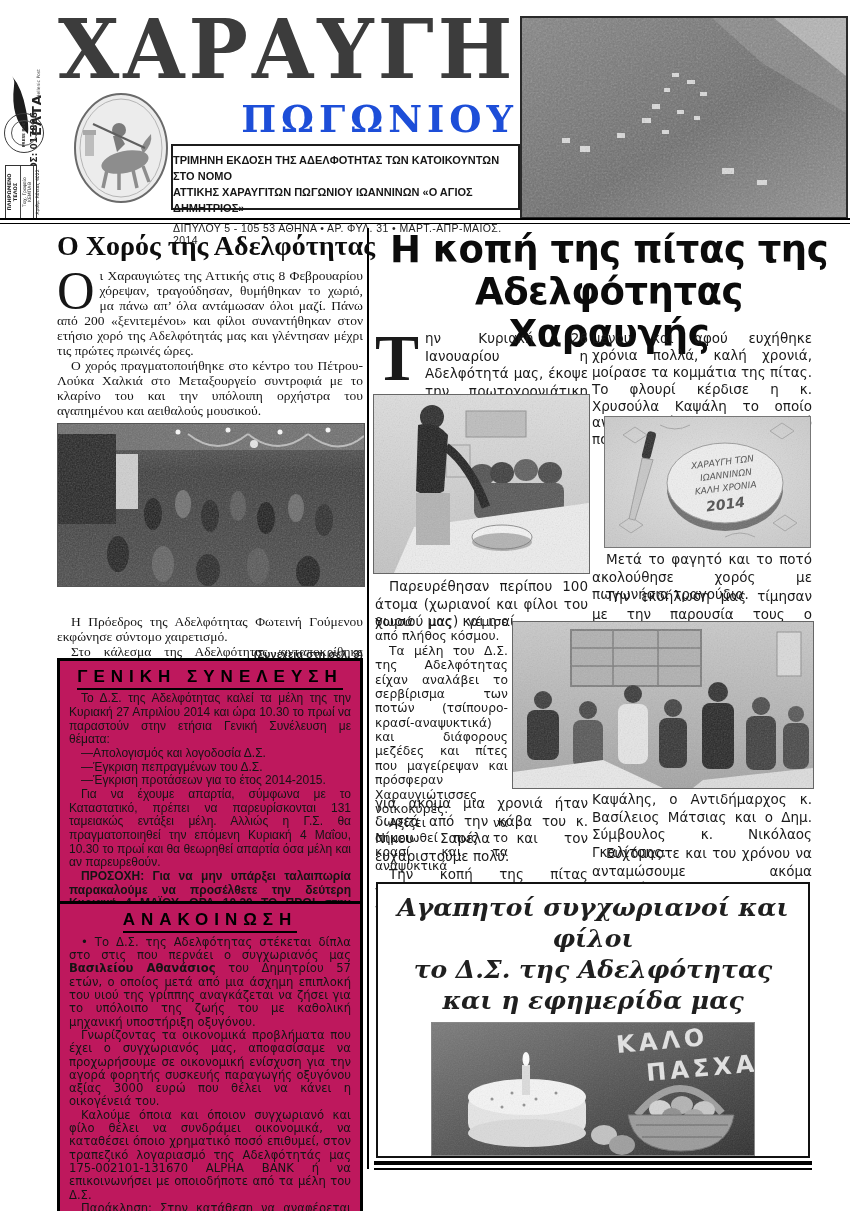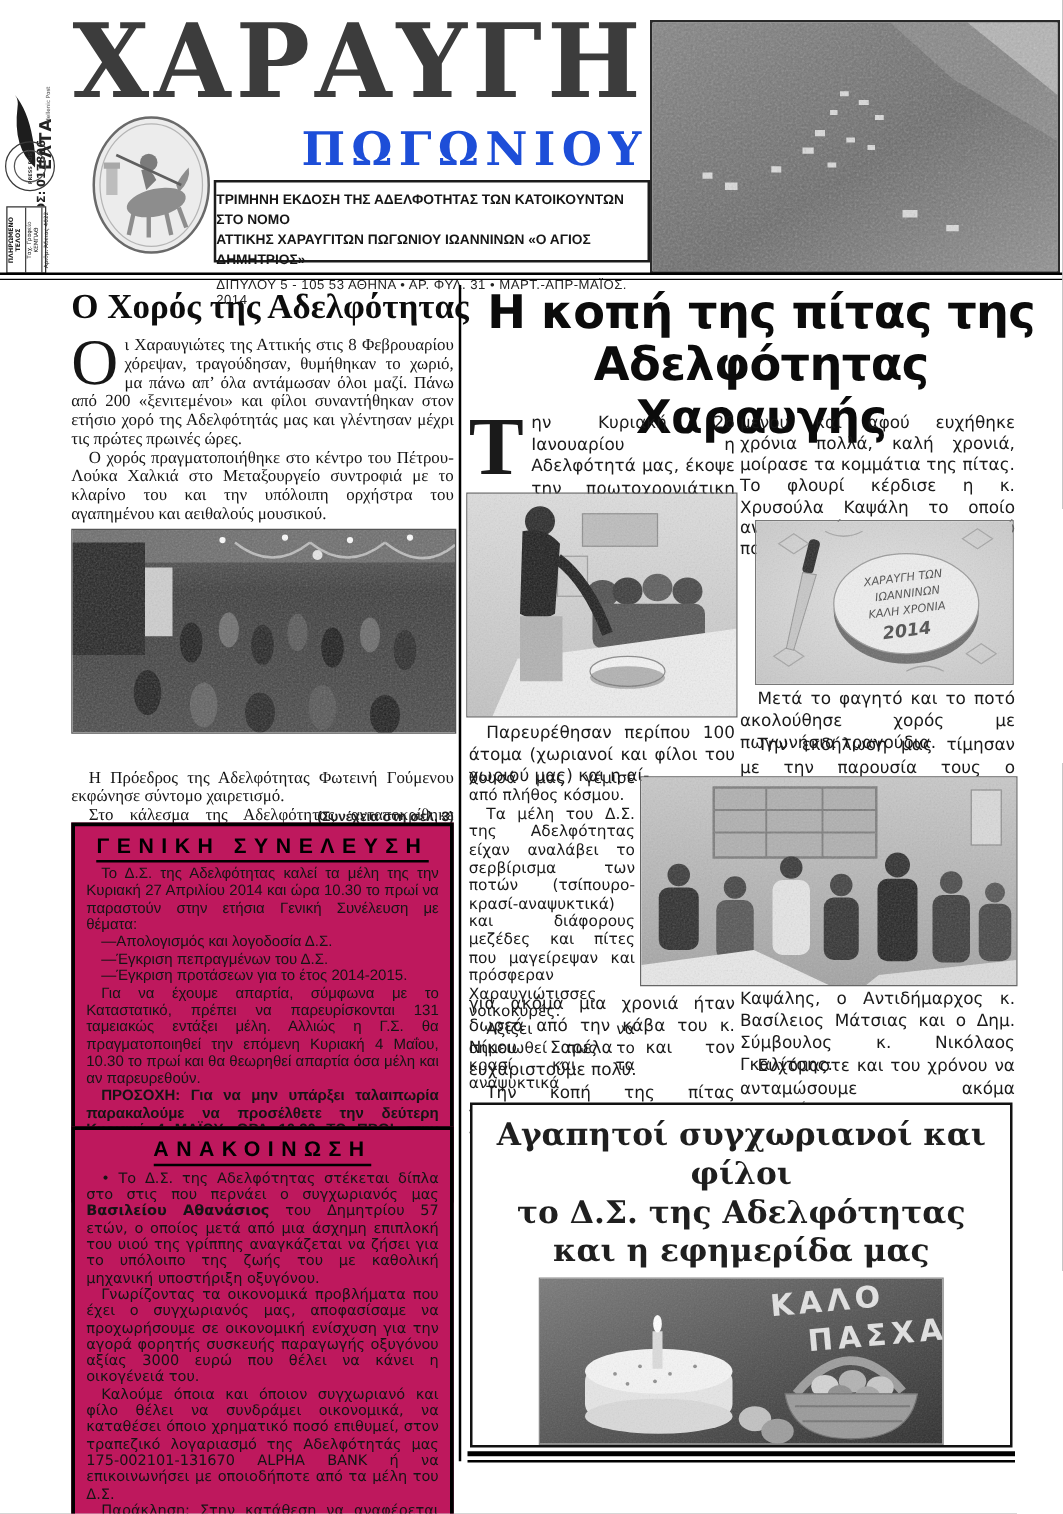--- a/index.html
+++ b/index.html
@@ -78,21 +78,21 @@
   .cakephoto{left:604px;top:416px;width:205px;height:130px;border:1px solid #777;}
   .rc2p2{left:592px;top:551px;width:220px;}
   .rc2p3{left:592px;top:588px;width:220px;}
   .gatherphoto{left:512px;top:621px;width:300px;height:166px;border:1px solid #666;}
   .rc2p4{left:592px;top:791px;width:220px;}
   .rc2p5{left:592px;top:845px;width:220px;}
 
   
   .easterbox{left:376px;top:882px;width:434px;height:276px;border:2px solid #111;box-sizing:border-box;
              text-align:center;padding-top:8px;background:#fff;}
-  .script{font-family:"DejaVu Serif",serif;font-weight:bold;font-size:25px;
+  .script{font-family:"DejaVu Serif",serif;font-style:italic;font-weight:bold;font-size:25px;
           line-height:1.24;color:#1f1f1f;}
   .easterimg{width:322px;height:132px;margin:6px auto 0 auto;border:1px solid #888;}
   .bottomband{left:374px;top:1161px;width:438px;height:3px;border-top:4px solid #000;border-bottom:2px solid #000;}
 
   svg{display:block;}
 </style>
 </head>
 <body>
 
 <div class="page">

